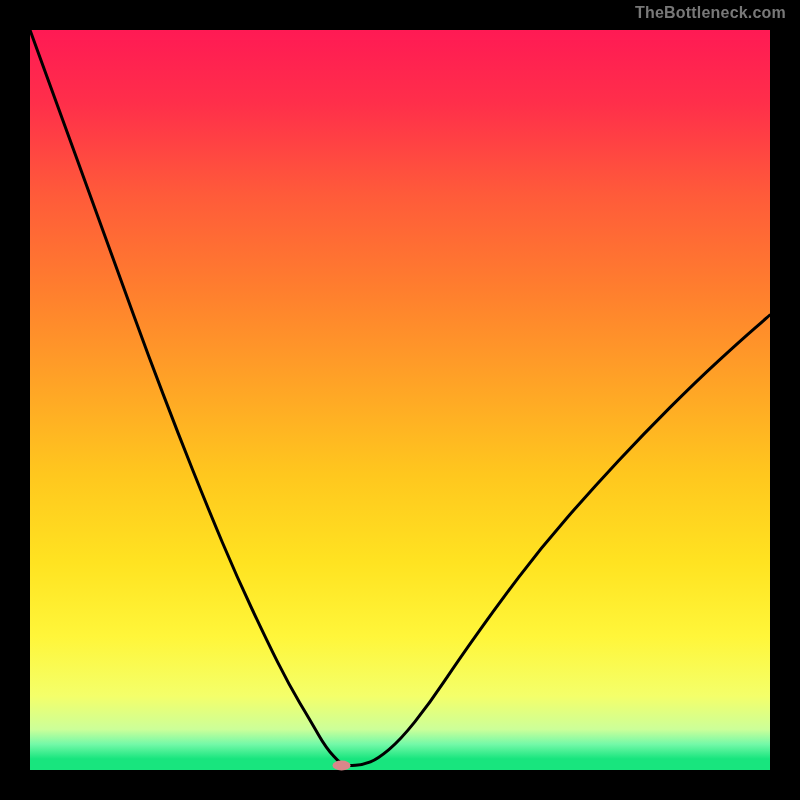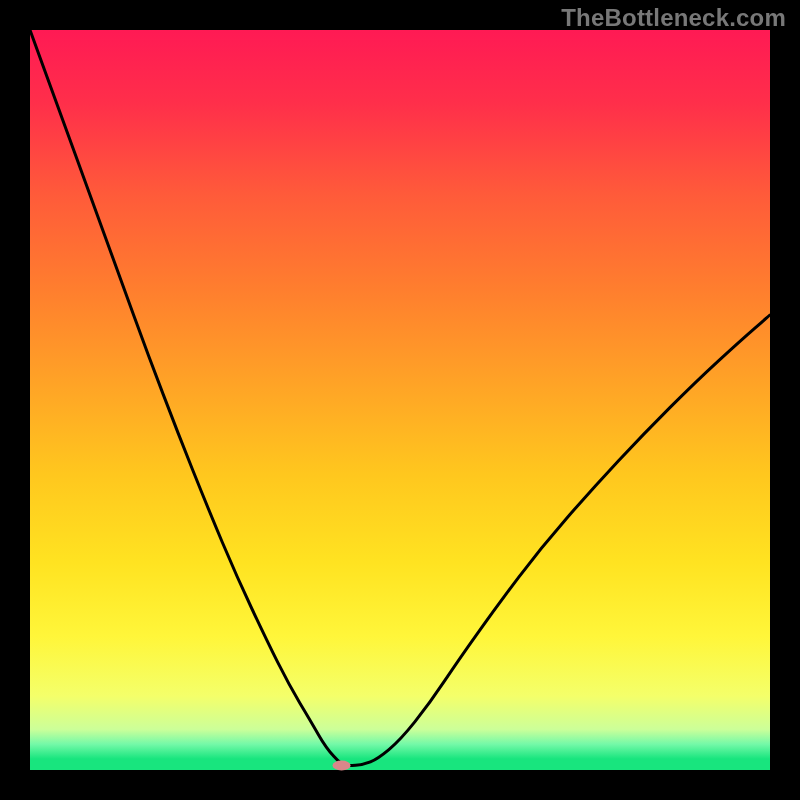--- a/index.html
+++ b/index.html
@@ -14,21 +14,21 @@
     position: relative;
     width: 800px;
     height: 800px;
     background: #000;
   }
   .watermark {
     position: absolute;
     top: 4px;
     right: 14px;
     font-family: Arial, Helvetica, sans-serif;
-    font-size: 24px;
+    font-size: 16px;
     font-weight: 600;
     color: #787878;
     letter-spacing: 0.2px;
     user-select: none;
   }
   svg {
     position: absolute;
     left: 0;
     top: 0;
   }

